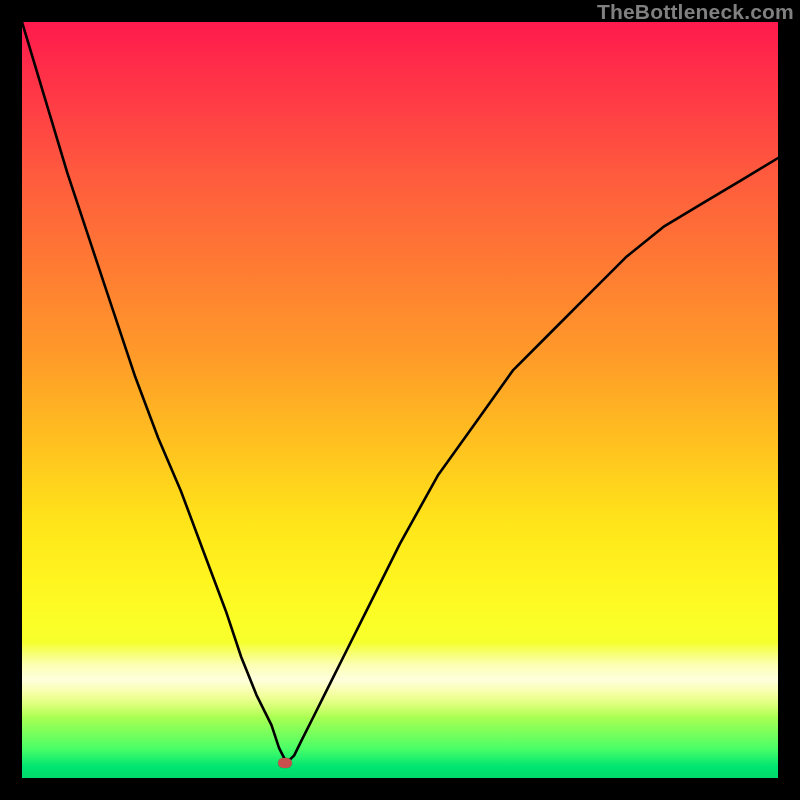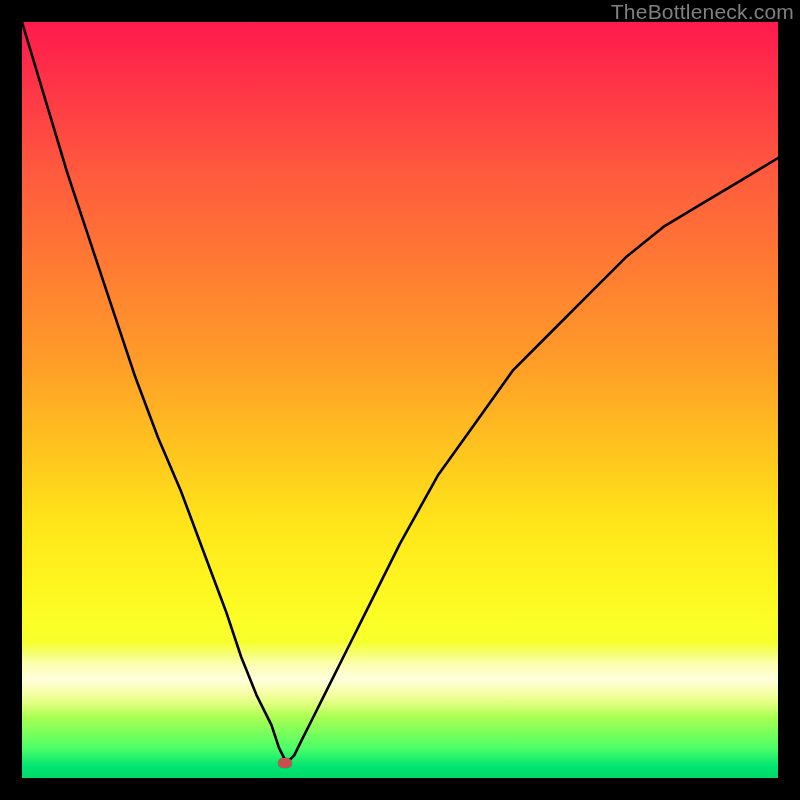--- a/index.html
+++ b/index.html
@@ -55,21 +55,21 @@
         #00e572 98.5%,
         #00d96a 100%
       );
   }
   .watermark {
     position: absolute;
     top: 0px;
     right: 6px;
     color: #808080;
     font-size: 21px;
-    font-weight: 400;
+    font-weight: 700;
     font-family: Arial, sans-serif;
     letter-spacing: 0.2px;
     z-index: 6;
   }
   svg.curve {
     position: absolute;
     inset: 0;
     z-index: 3;
   }
   svg.curve path {

